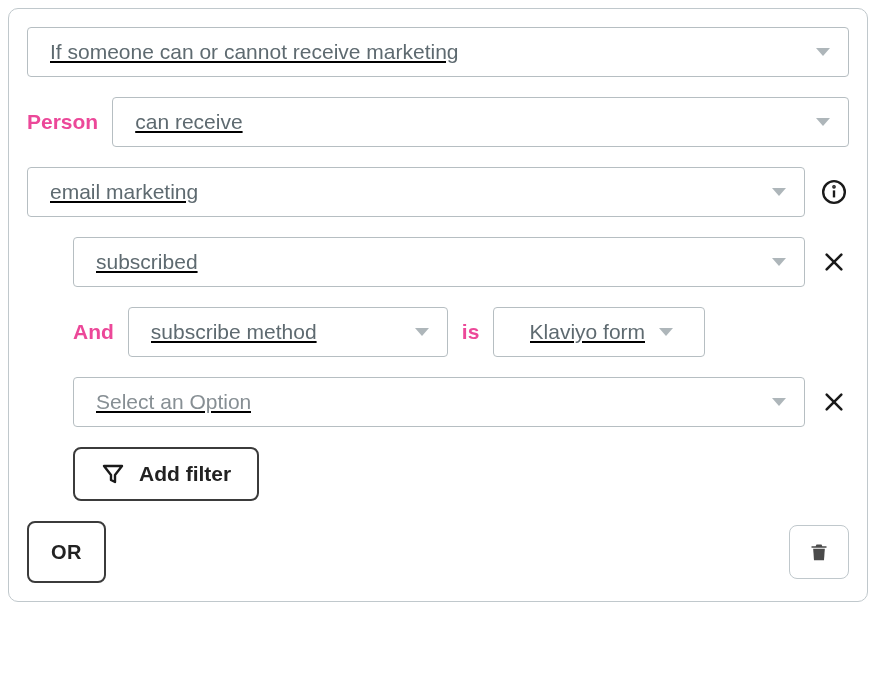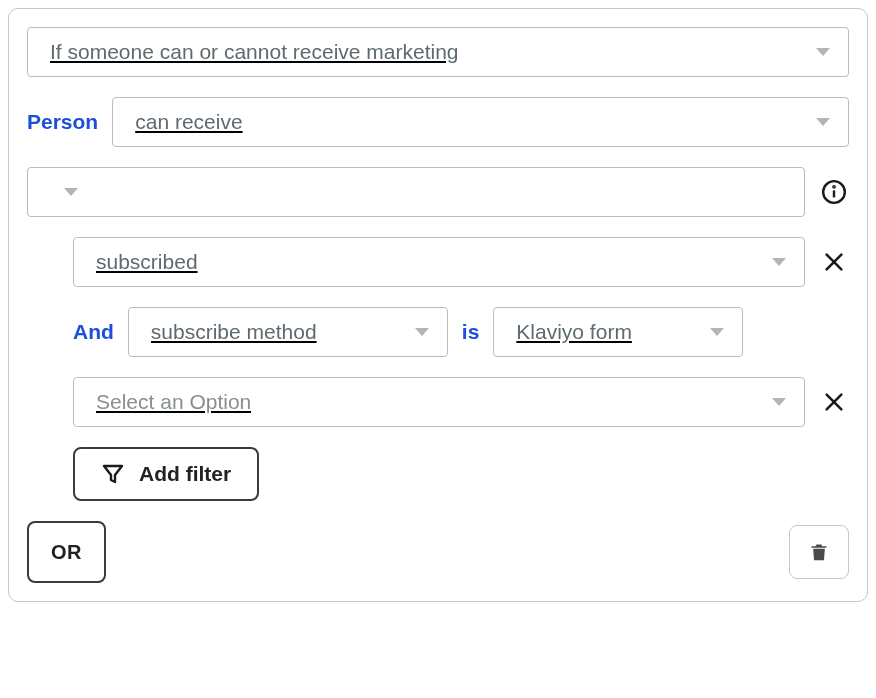--- a/index.html
+++ b/index.html
@@ -45,21 +45,21 @@
     .caret {
       width: 0; height: 0;
       border-left: 7px solid transparent;
       border-right: 7px solid transparent;
       border-top: 8px solid #aeb6ba;
       flex-shrink: 0;
       margin-left: 14px;
     }
     .label {
       font-size: 21px;
-      color: #1d4ed8;
+      color: #ec4899;
       font-weight: 600;
       white-space: nowrap;
     }
     .info-icon {
       width: 30px; height: 30px;
       flex-shrink: 0;
       cursor: pointer;
       display: flex;
       align-items: center;
       justify-content: center;
@@ -133,20 +133,21 @@
   <div class="row">
     <span class="label">Person</span>
     <div class="select w-full">
       <span class="select-text">can receive</span>
       <span class="caret"></span>
     </div>
   </div>
 
   <div class="row">
     <div class="select w-full">
+      <span class="select-text">email marketing</span>
       <span class="caret"></span>
     </div>
     <span class="info-icon">
       <svg width="26" height="26" viewBox="0 0 24 24" fill="none" stroke="#1a1a1a" stroke-width="2.2">
         <circle cx="12" cy="12" r="10"></circle>
         <line x1="12" y1="10.5" x2="12" y2="17"></line>
         <circle cx="12" cy="7.2" r="0.6" fill="#1a1a1a" stroke="#1a1a1a"></circle>
       </svg>
     </span>
   </div>
@@ -164,21 +165,21 @@
     </span>
   </div>
 
   <div class="row indent-1">
     <span class="label">And</span>
     <div class="select w-auto" style="width:320px;">
       <span class="select-text">subscribe method</span>
       <span class="caret"></span>
     </div>
     <span class="label">is</span>
-    <div class="select w-auto" style="width:250px;">
+    <div class="select w-auto" style="width:212px;justify-content:center;">
       <span class="select-text">Klaviyo form</span>
       <span class="caret"></span>
     </div>
   </div>
 
   <div class="row indent-1">
     <div class="select w-full">
       <span class="select-text placeholder">Select an Option</span>
       <span class="caret"></span>
     </div>

